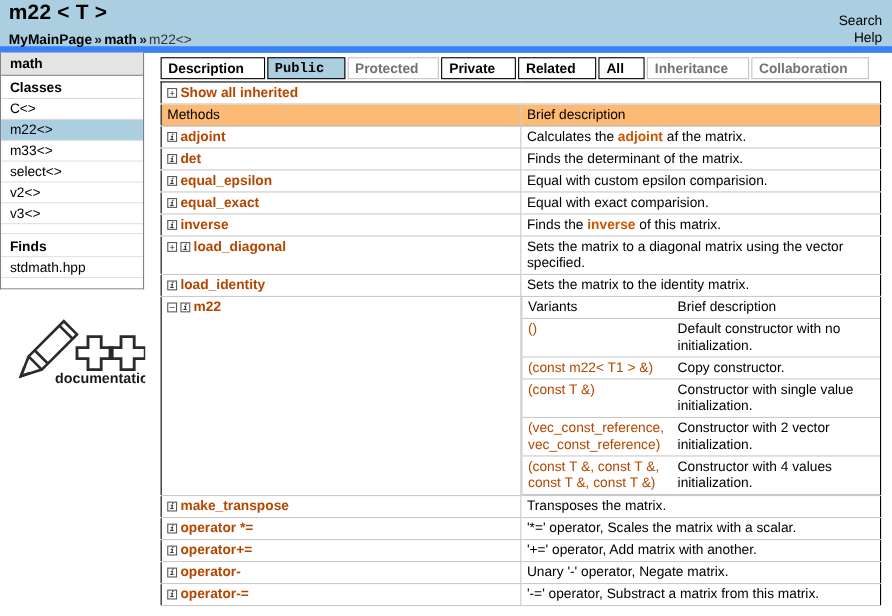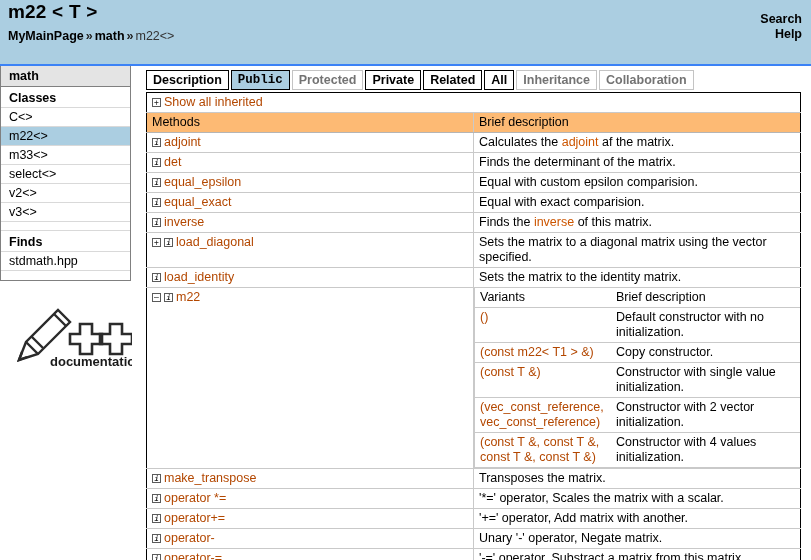--- a/index.html
+++ b/index.html
@@ -13,23 +13,23 @@
     height: 560px;
     overflow: hidden;
     font-family: "Liberation Sans", "DejaVu Sans", sans-serif;
     font-size: 12px;
     color: #000000;
   }
 
   
   #page-header {
     background: #abcee1;
-    height: 66px;
+    height: 48px;
     position: relative;
-    border-bottom: 2px solid #3b82f6;
+    border-bottom: 6px solid #3b82f6;
     box-sizing: border-box;
   }
   #header-title {
     position: absolute;
     left: 8px;
     top: 1px;
     font-size: 19px;
     font-weight: bold;
     letter-spacing: 0.2px;
     white-space: nowrap;
@@ -57,21 +57,21 @@
   #header-links {
     position: absolute;
     right: 9px;
     top: 12px;
     text-align: right;
     line-height: 15px;
   }
   #header-links a {
     display: block;
     color: #000000;
-    font-weight: bold;
+    font-weight: normal;
     font-size: 12.5px;
     text-decoration: none;
   }
 
   
   #body-wrap {
     position: relative;
   }
 
   
@@ -147,21 +147,21 @@
     position: relative;
     white-space: nowrap;
     font-size: 0;
   }
   .tab {
     display: inline-block;
     font-family: "Liberation Sans", "DejaVu Sans", sans-serif;
     font-size: 12.5px;
     font-weight: bold;
     line-height: 14px;
-    padding: 2px 6px 2px 6px;
+    padding: 2px 18px 2px 6px;
     margin-right: 2px;
     border: 1px solid #000000;
     background: #ffffff;
     color: #000000;
     cursor: pointer;
     vertical-align: top;
   }
   .tab.active {
     background: #abcee1;
     color: #000000;
@@ -205,20 +205,21 @@
     width: 512px;
   }
   tr.show-inherited td {
     border-bottom: 1px solid #c9c9c9;
   }
 
   a.sym {
     color: #b34700;
     text-decoration: none;
     cursor: pointer;
+    font-weight: bold;
   }
   .desc a.sym { color: #cc5500; }
 
   
   .boxicon {
     display: inline-block;
     width: 9px;
     height: 9px;
     line-height: 8px;
     border: 1px solid #5a5a5a;

